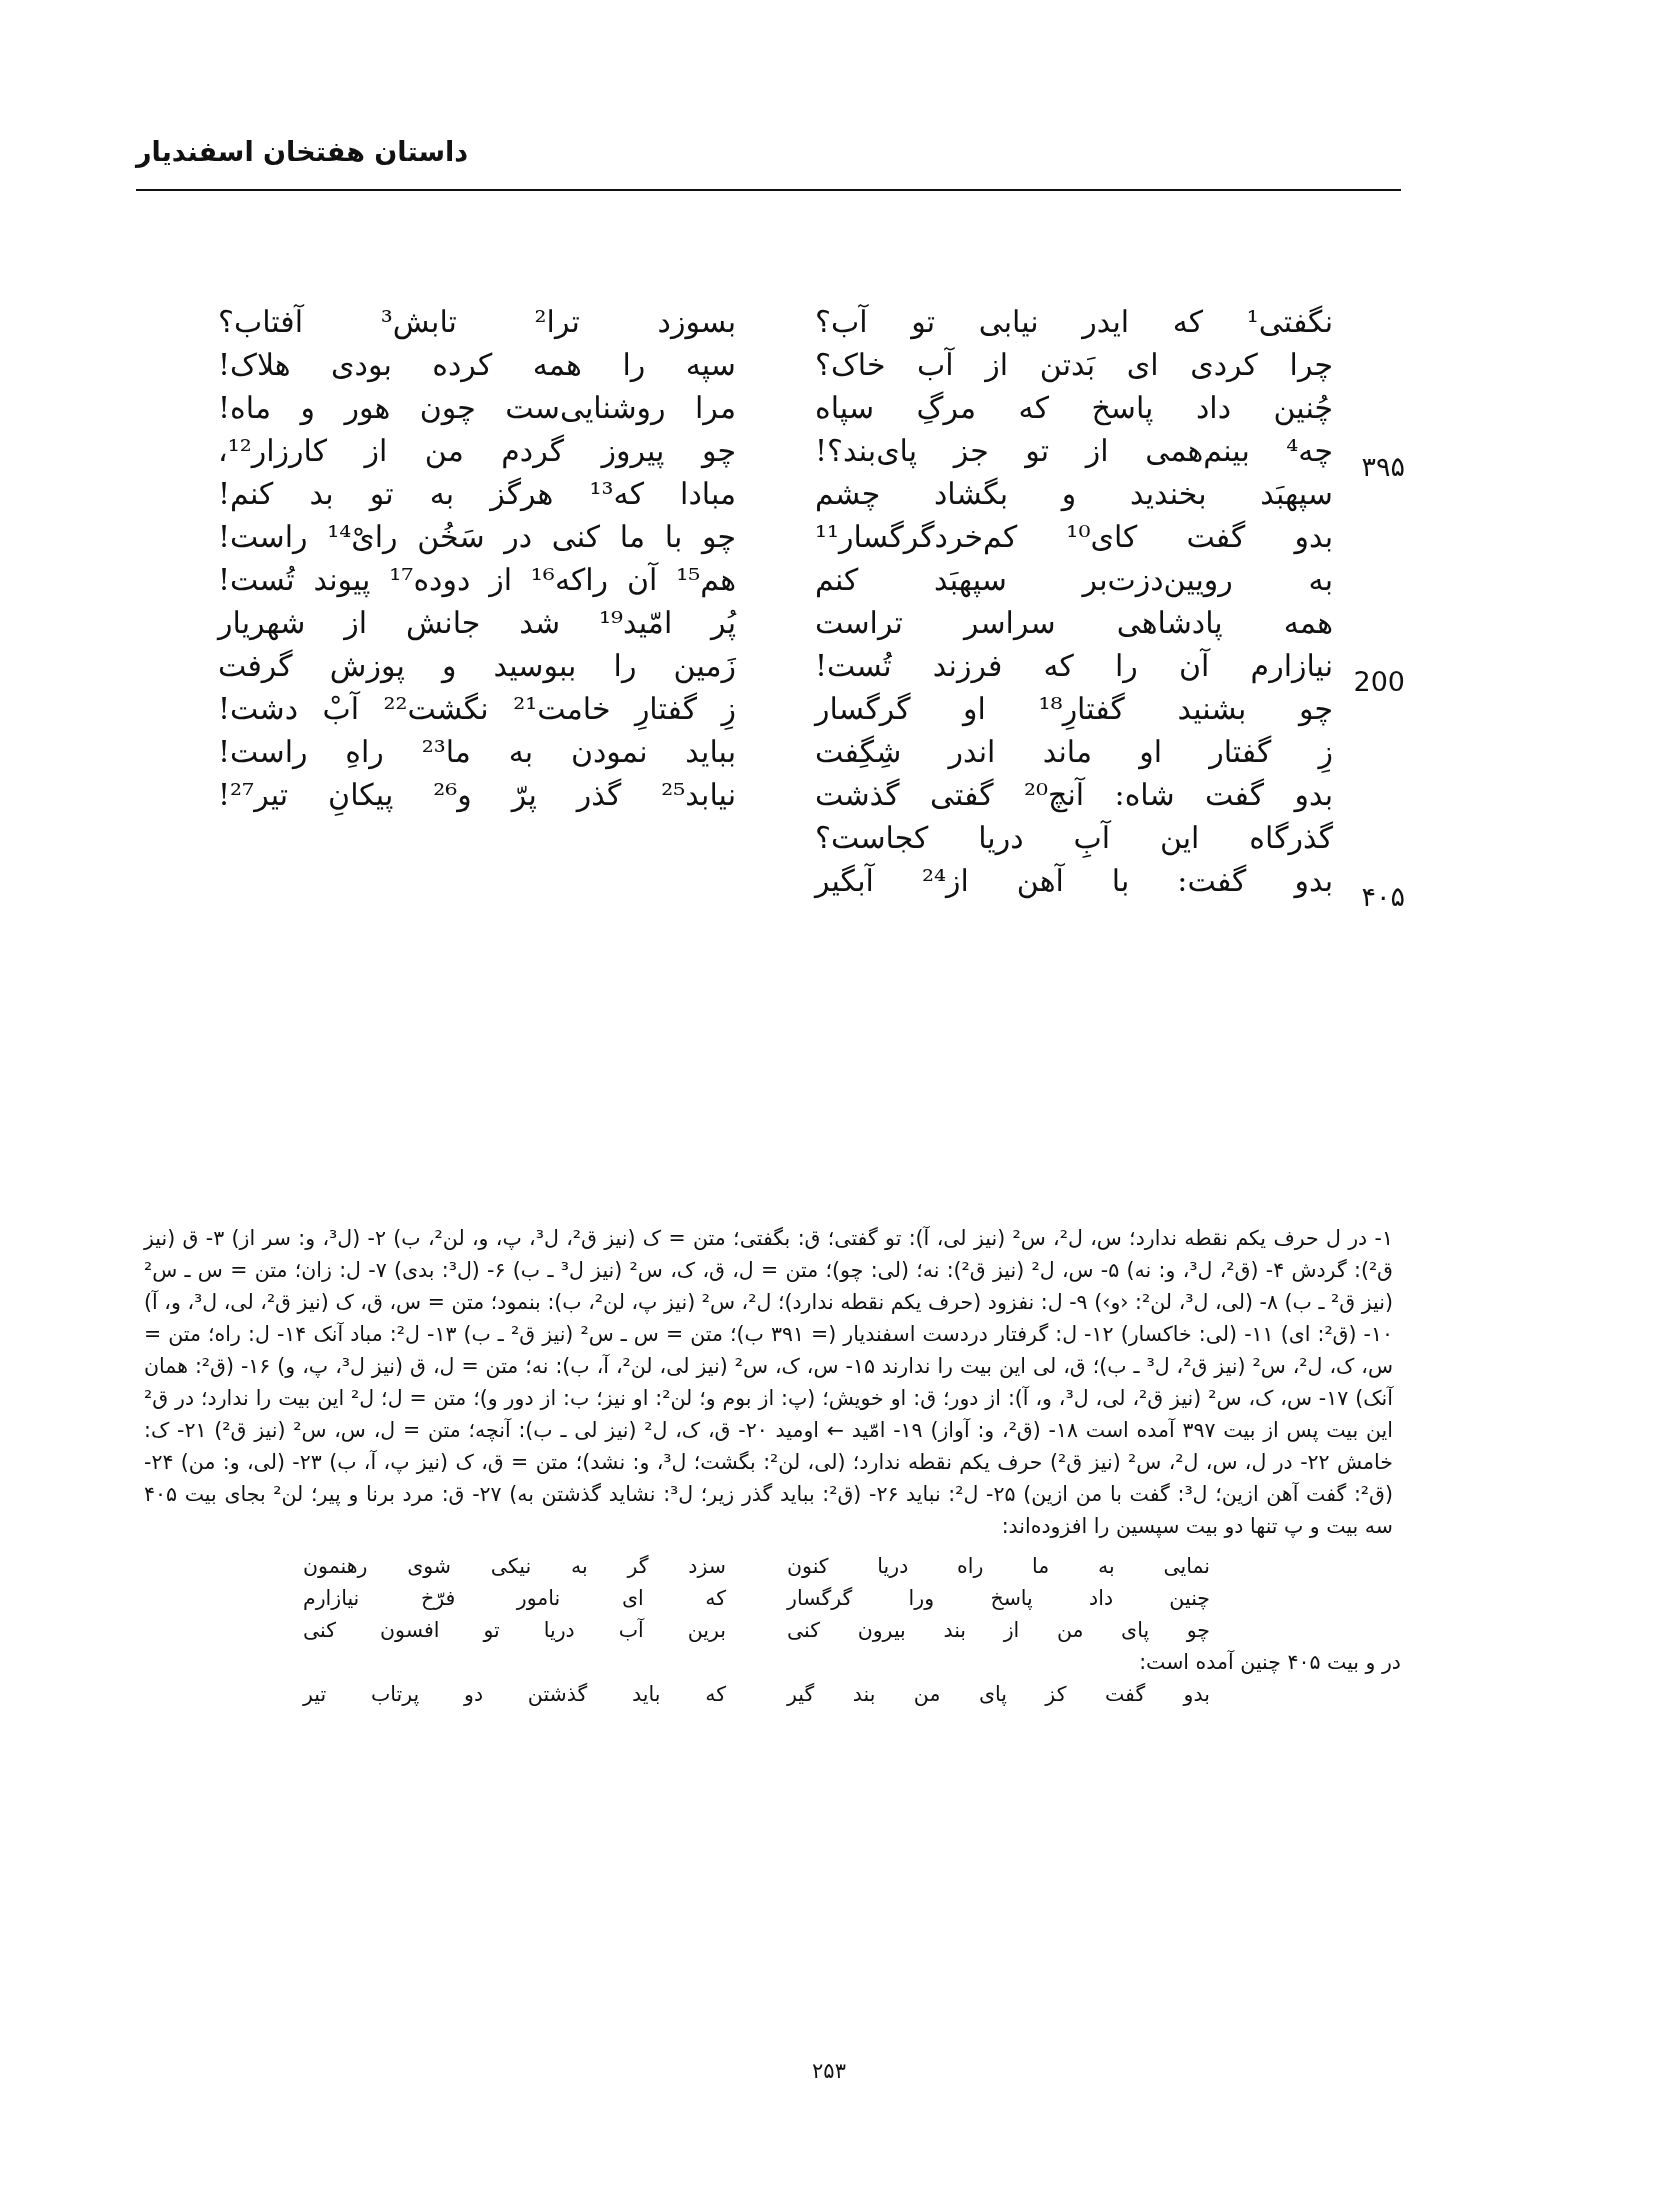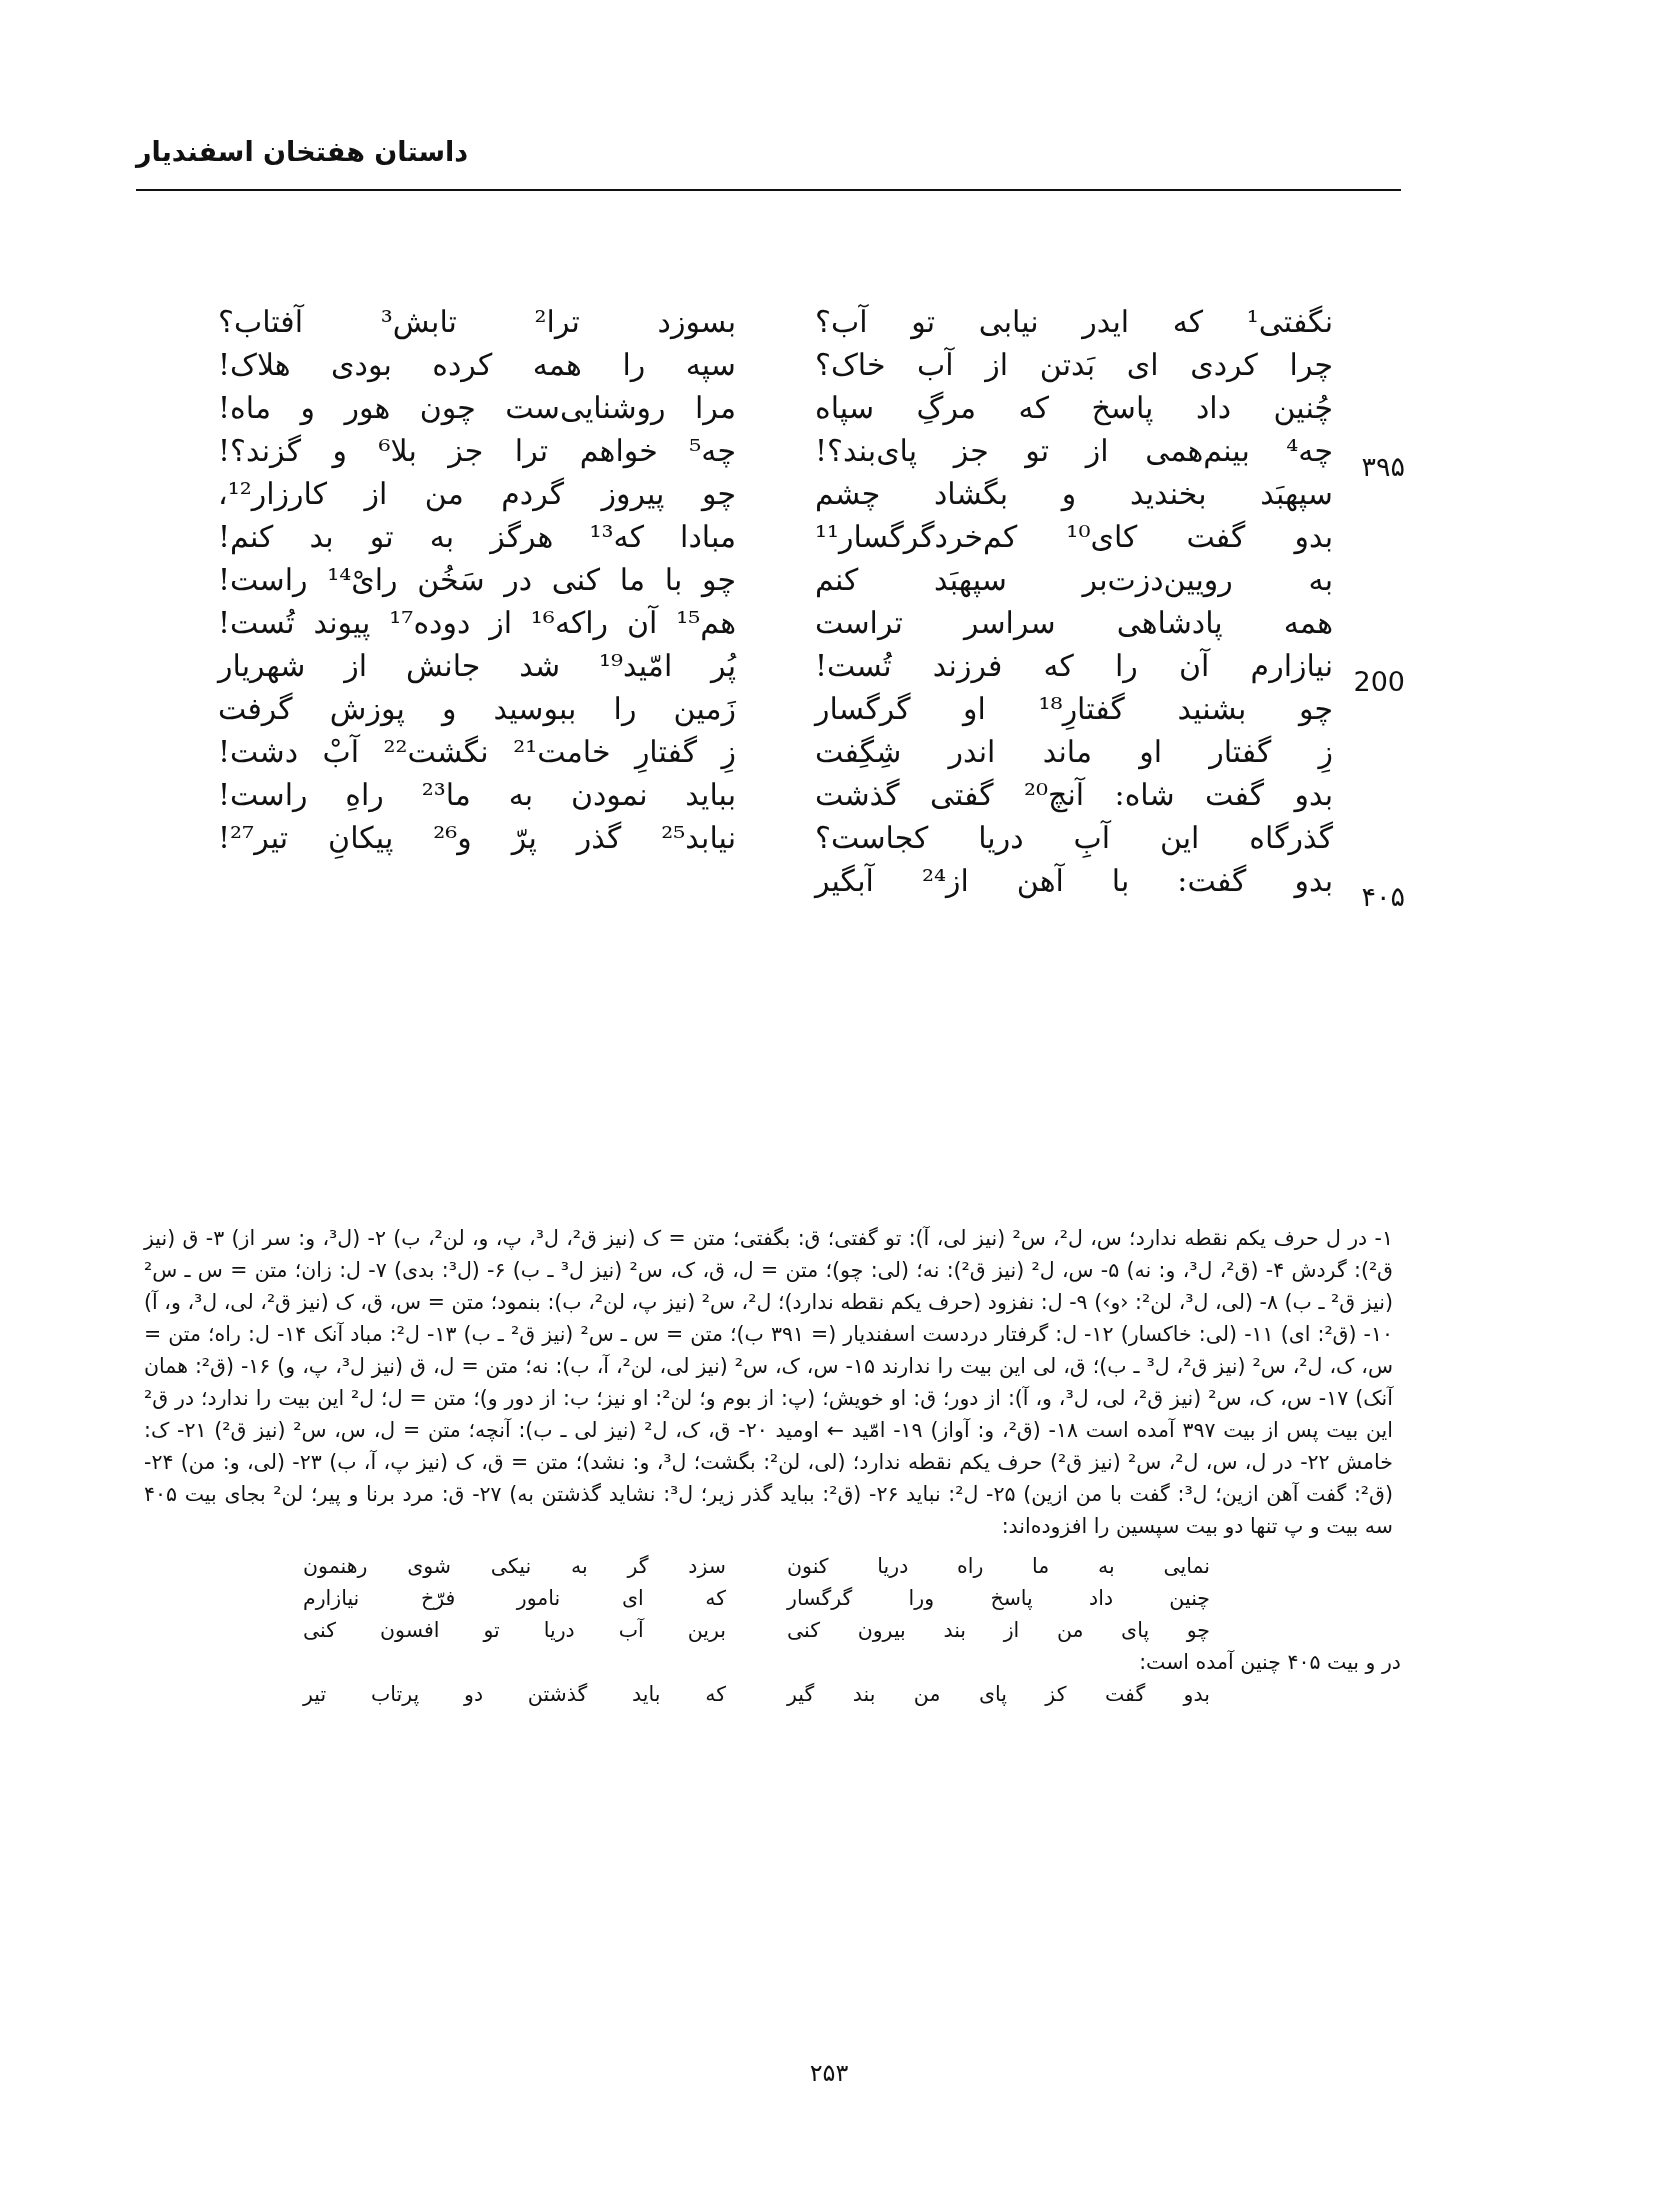--- a/index.html
+++ b/index.html
@@ -37,21 +37,21 @@
   }
   .fn-para { text-align: justify; margin: 8px; }
   .inserted-verses { margin: 2.7px 0 0 0; }
   .iv-line { display: flex; direction: rtl; height: 32px; }
   .iv-half { width: 423px; text-align: justify; text-align-last: justify; white-space: nowrap; }
   .iv-half.first { margin-right: 191px; }
   .iv-half.second { margin-right: 61px; }
   .fn-note { margin: 0; }
   .page-number {
     position: absolute; top: 2059px; left: 0; width: 1658px; text-align: center;
-    font-family: "DejaVu Sans", sans-serif; font-size: 24px; direction: rtl;
+    font-family: "DejaVu Sans", sans-serif; font-size: 21px; direction: rtl;
   }
 </style>
 </head>
 <body>
 
 <div class="page-header">
   <div class="running-title">داستان هفتخان اسفندیار</div>
 </div>
 
 <div class="verse-area">
@@ -68,21 +68,20 @@
       <div class="verse-line"><span>چو بشنید گفتارِ¹⁸ او گرگسار</span></div>
       <div class="verse-line"><span>زِ گفتار او ماند اندر شِگِفت</span></div>
       <div class="verse-line"><span>بدو گفت شاه: آنچ²⁰ گفتی گذشت</span></div>
       <div class="verse-line"><span>گذرگاه این آبِ دریا کجاست؟</span></div>
       <div class="verse-line"><span class="verse-num">۴۰۵</span><span>بدو گفت: با آهن از²⁴ آبگیر</span></div>
     </div>
   <div class="col col-left" id="col-left">
       <div class="verse-line">بسوزد ترا² تابش³ آفتاب؟</div>
       <div class="verse-line">سپه را همه کرده بودی هلاک!</div>
       <div class="verse-line">مرا روشنایی‌ست چون هور و ماه!</div>
-      <div class="verse-line">چه⁵ خواهم ترا جز بلا⁶ و گزند؟!</div>
       <div class="verse-line">چو پیروز گردم من از کارزار¹²،</div>
       <div class="verse-line">مبادا که¹³ هرگز به تو بد کنم!</div>
       <div class="verse-line">چو با ما کنی در سَخُن رایْ¹⁴ راست!</div>
       <div class="verse-line">هم¹⁵ آن راکه¹⁶ از دوده¹⁷ پیوند تُست!</div>
       <div class="verse-line">پُر امّید¹⁹ شد جانش از شهریار</div>
       <div class="verse-line">زَمین را ببوسید و پوزش گرفت</div>
       <div class="verse-line">زِ گفتارِ خامت²¹ نگشت²² آبْ دشت!</div>
       <div class="verse-line">بباید نمودن به ما²³ راهِ راست!</div>
       <div class="verse-line">نیابد²⁵ گذر پرّ و²⁶ پیکانِ تیر²⁷!</div>
     </div>

